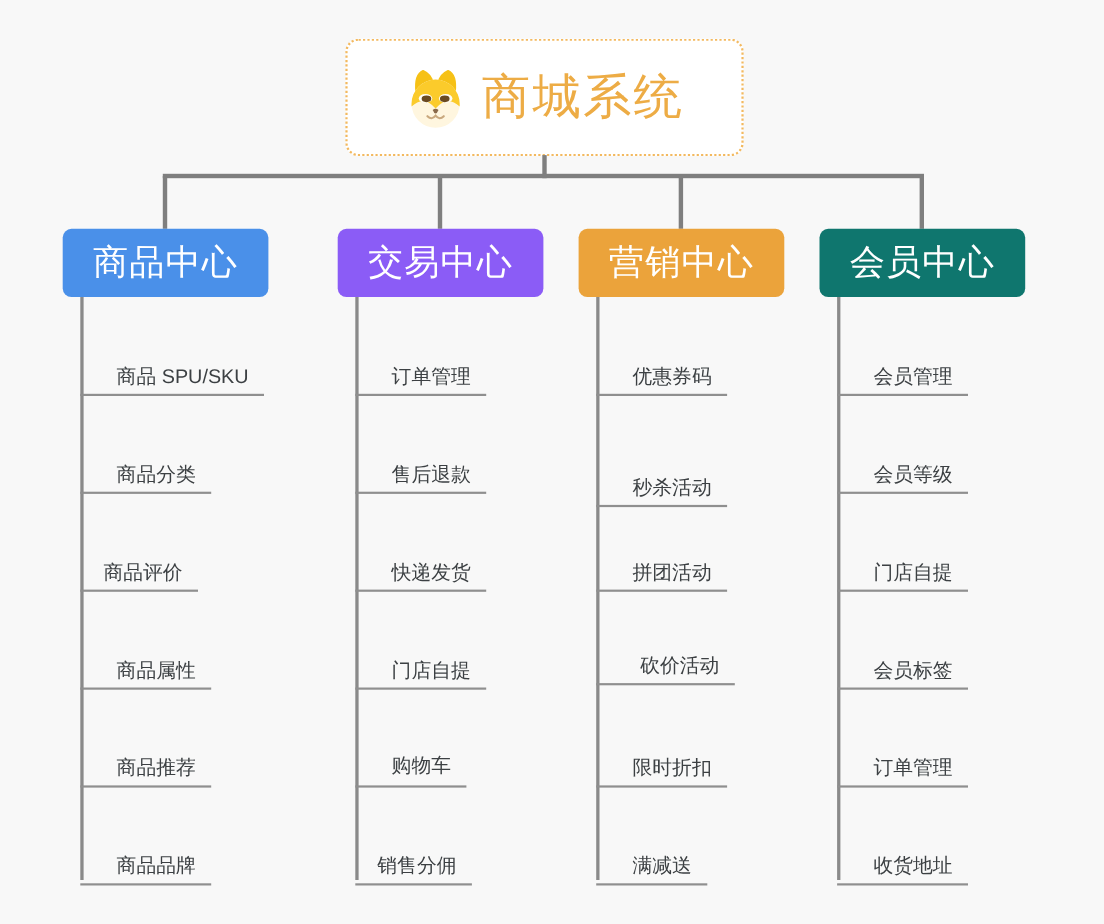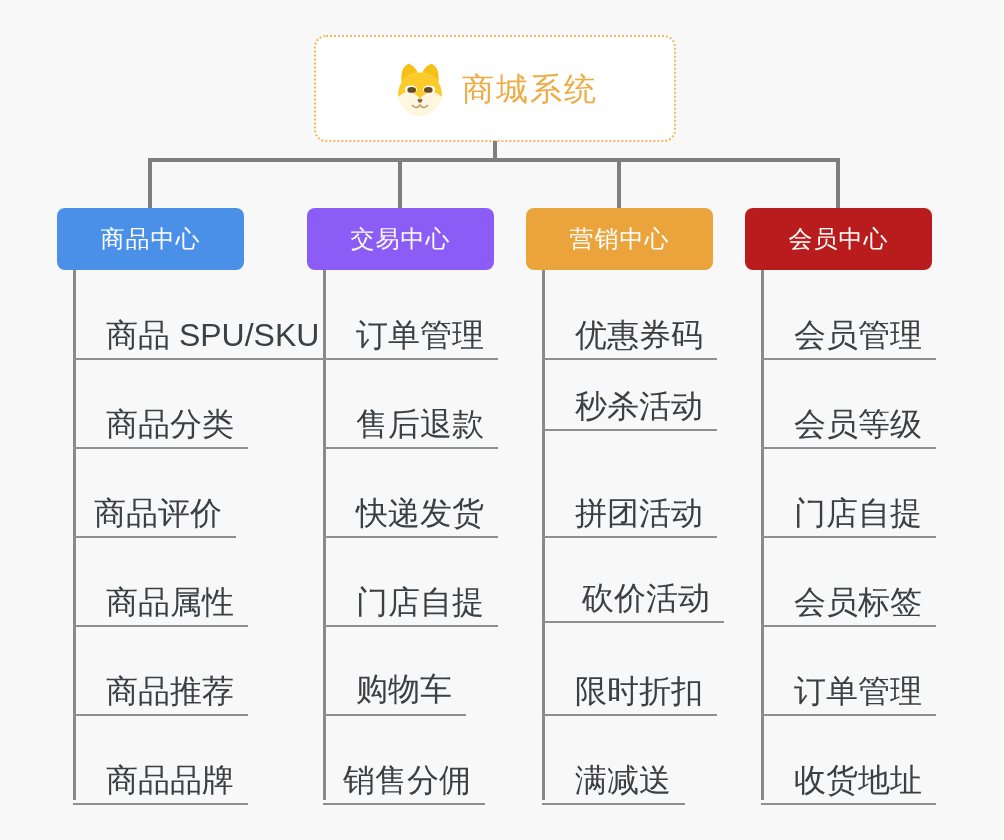--- a/index.html
+++ b/index.html
@@ -5,38 +5,38 @@
   html,body{margin:0;padding:0;background:#f8f8f8;}
   body{font-family:"Liberation Sans","DejaVu Sans",sans-serif;}
   .canvas{position:relative;width:1004px;height:840px;background:#f8f8f8;overflow:hidden;}
 
   
   .root-node{
     position:absolute;left:314px;top:35px;width:362px;height:107px;
     box-sizing:border-box;background:#ffffff;border:2px dotted #F3B95F;
     border-radius:12px;display:flex;align-items:center;justify-content:center;gap:14px;
   }
-  .root-title{font-size:32px;color:#EDAC45;letter-spacing:2px;line-height:1;}
+  .root-title{font-size:44px;color:#EDAC45;letter-spacing:2px;line-height:1;}
 
   
   .connector{position:absolute;background:#7F7F7F;}
 
   
   .branch-header{
     position:absolute;width:187px;height:62px;border-radius:8px;
     display:flex;align-items:center;justify-content:center;
-    color:#ffffff;font-size:24px;letter-spacing:1px;
+    color:#ffffff;font-size:32px;letter-spacing:1px;
   }
 
   
   .trunk{position:absolute;width:3px;background:#8A8A8A;}
   .leaf-row{
     position:absolute;height:44px;display:flex;align-items:flex-end;
     border-bottom:2px solid #8F8F8F;padding:0 14px 5px 33px;
-    white-space:nowrap;color:#3C4043;font-size:32px;line-height:1.1;
+    white-space:nowrap;color:#3C4043;font-size:18px;line-height:1.1;
   }
 </style>
 </head>
 <body>
 
 <div class="canvas">
 
   <div class="root-node">
     <svg width="56" height="56" viewBox="0 0 64 64" aria-hidden="true">
       <path d="M12 26 Q10 8 19 4 Q28 8 29 17 Z" fill="#F6C116" stroke="#F6C116" stroke-width="2" stroke-linejoin="round"></path>
@@ -105,36 +105,36 @@
       <div class="leaf-row" style="left: 323px; top: 754px; padding-left: 20px;">
         <span>销售分佣</span>
       </div>
       <div class="branch-header" style="left: 526px; top: 208px; background: rgb(235, 163, 59);">
         <span>营销中心</span>
       </div>
       <div class="trunk" style="left: 542px; top: 270px; height: 530px;"></div>
       <div class="leaf-row" style="left: 542px; top: 309px;">
         <span>优惠券码</span>
       </div>
-      <div class="leaf-row" style="left: 542px; top: 380px;">
+      <div class="leaf-row" style="left: 542px; top: 410px;">
         <span>秒杀活动</span>
       </div>
       <div class="leaf-row" style="left: 542px; top: 487px;">
         <span>拼团活动</span>
       </div>
       <div class="leaf-row" style="left: 542px; top: 572px; padding-left: 40px;">
         <span>砍价活动</span>
       </div>
       <div class="leaf-row" style="left: 542px; top: 665px;">
         <span>限时折扣</span>
       </div>
       <div class="leaf-row" style="left: 542px; top: 754px;">
         <span>满减送</span>
       </div>
-      <div class="branch-header" style="left: 745px; top: 208px; background: #b91c1c;">
+      <div class="branch-header" style="left: 745px; top: 208px; background: #0f766e;">
         <span>会员中心</span>
       </div>
       <div class="trunk" style="left: 761px; top: 270px; height: 530px;"></div>
       <div class="leaf-row" style="left: 761px; top: 309px;">
         <span>会员管理</span>
       </div>
       <div class="leaf-row" style="left: 761px; top: 398px; justify-content: center;">
         <span>会员等级</span>
       </div>
       <div class="leaf-row" style="left: 761px; top: 487px;">

